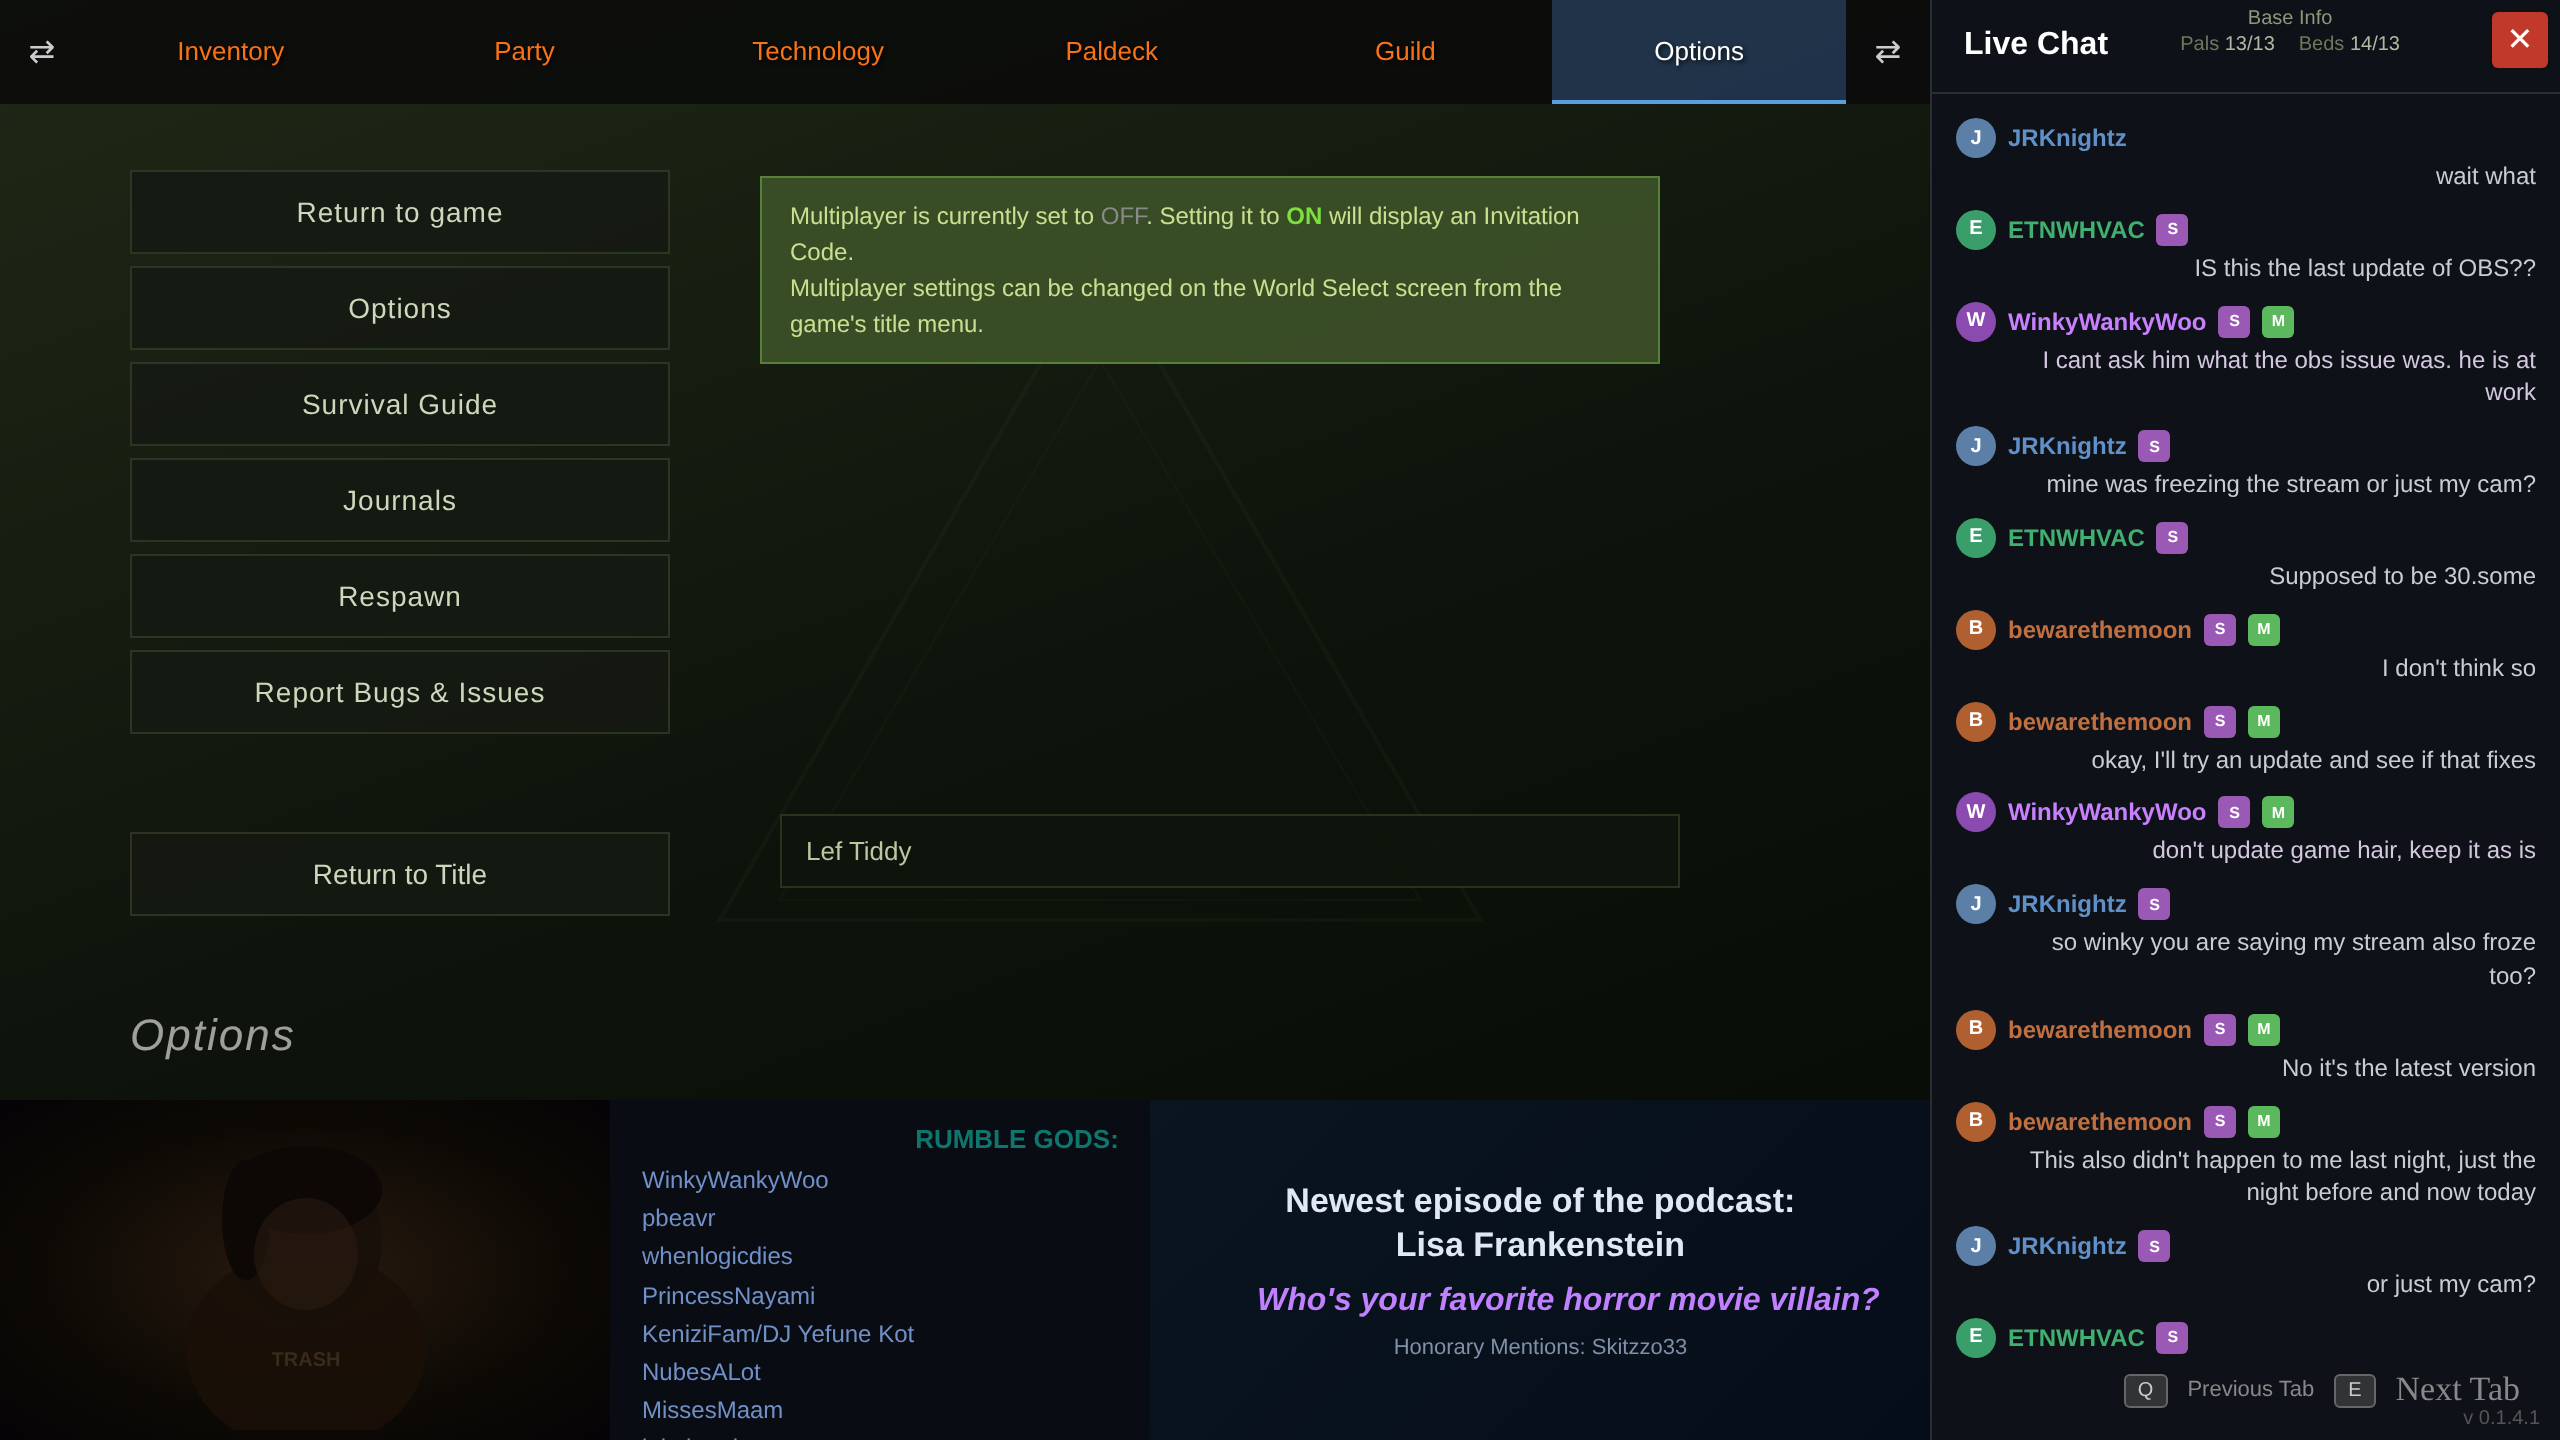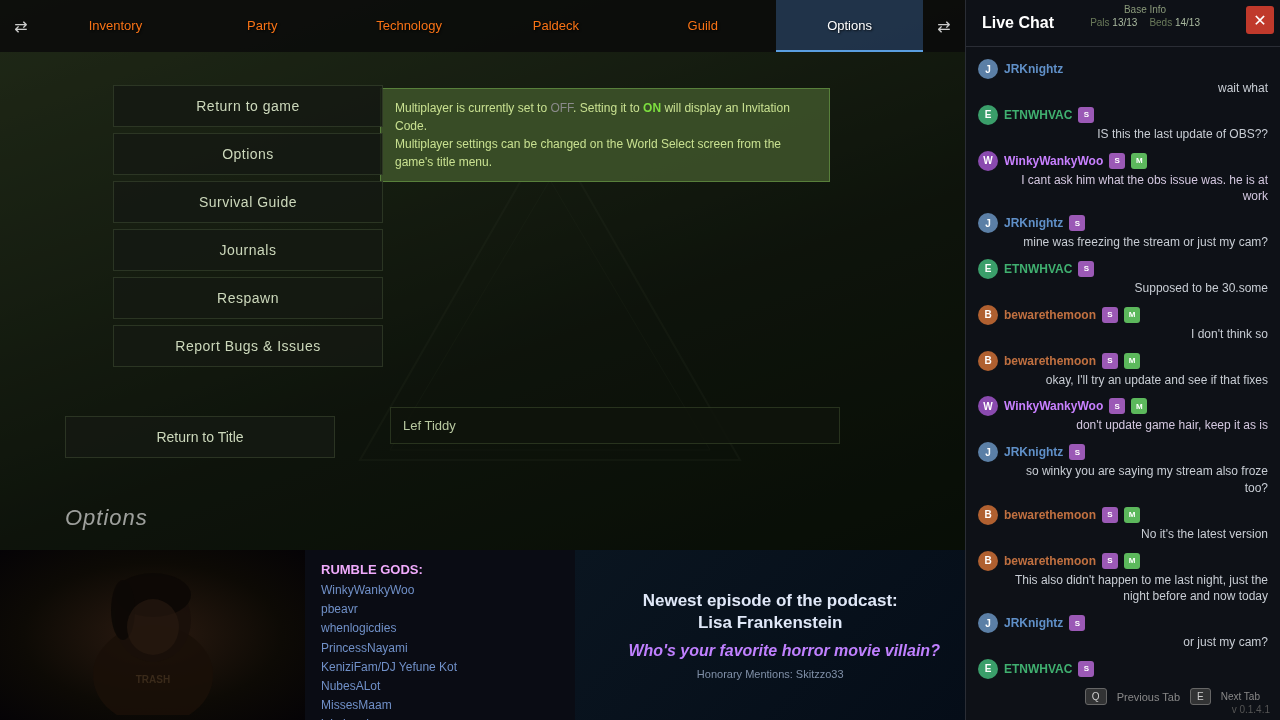--- a/index.html
+++ b/index.html
@@ -127,21 +127,20 @@
       width: 100%;
       padding: 12px 16px;
       background: rgba(20,25,18,0.88);
       border: 1px solid rgba(100,120,80,0.3);
       color: #ccd8bb;
       font-size: 14px;
       cursor: pointer;
       font-family: inherit;
       letter-spacing: 0.5px;
       transition: background 0.15s;
-      margin-left: 48px;
     }
 
     
     #notification-banner {
       position: absolute;
       left: 380px;
       top: 88px;
       width: 450px;
       background: rgba(60,80,40,0.92);
       border: 1px solid rgba(120,180,80,0.5);
@@ -266,24 +265,25 @@
     }
 
     #rumble-gods {
       flex: 1;
       padding: 12px 16px;
       display: flex;
       flex-direction: column;
     }
 
     #rumble-gods-title {
-      color: #f0abfc;
+      color: #0f766e;
       font-size: 13px;
       font-weight: bold;
       margin-bottom: 4px;
+      text-align: right;
     }
 
     .rumble-name {
       color: #7090c8;
       font-size: 12px;
       line-height: 1.6;
     }
 
     #podcast-section {
       flex: 1.5;
@@ -472,21 +472,21 @@
 <div id="char-label">Lef Tiddy</div>
 
 <button id="return-title-btn">Return to Title</button>
 
 <div id="options-label">Options</div>
 
 <div id="nav-helpers">
   <span class="nav-key">Q</span>
   <span style="color:#888;font-size:11px;">Previous Tab</span>
   <span class="nav-key">E</span>
-  <span style="color:#888;font-size:10px;">Next Tab</span>
+  <span style="color:#888;font-size:17px;font-family:Liberation Serif, serif;">Next Tab</span>
 </div>
 
 <div id="version-label">v 0.1.4.1</div>
 
 <div id="bottom-area">
 
   <div id="streamer-cam">
     <div id="cam-overlay">
 
       <svg width="200" height="160" viewBox="0 0 200 160" style="position:absolute;">

